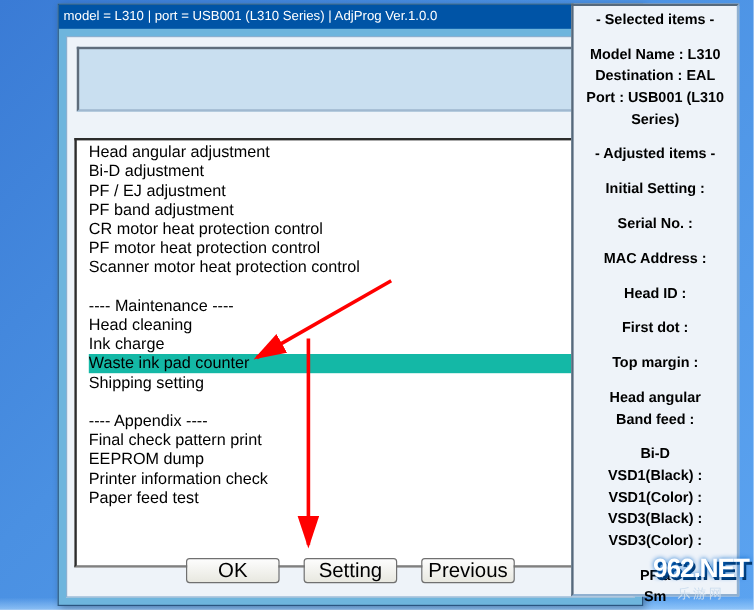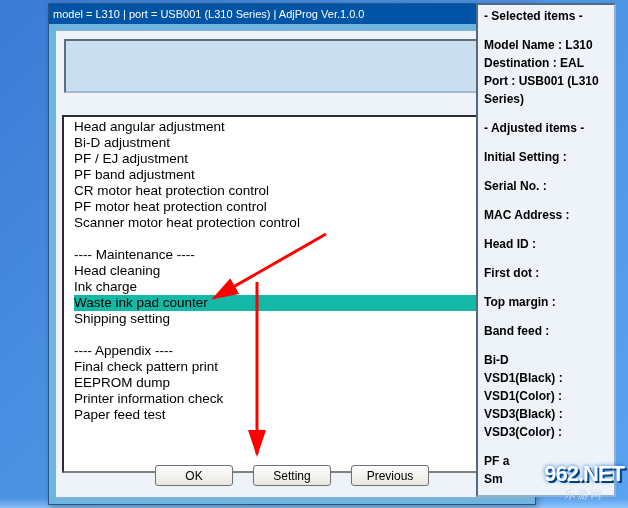--- a/index.html
+++ b/index.html
@@ -48,28 +48,29 @@
   .sb-btn { position: absolute; left: 0; right: 0; height: 16px; background: #f0f0f0; border: 1px solid #a0a0a0; font-size: 8px; text-align: center; line-height: 14px; color: #404040; }
   .sb-btn.up { top: 0; }
   .sb-btn.down { bottom: 0; }
   .sb-thumb { position: absolute; left: 1px; right: 1px; top: 17px; height: 200px; background: #cdd6e6; border: 1px solid #8aa; border-radius: 2px; }
   .btnrow {
     position: absolute; left: 0; right: 0; bottom: 8px; height: 24px;
     display: flex; justify-content: center; gap: 20px;
   }
   .btn {
     width: 78px; height: 21px; background: linear-gradient(#fdfdfd,#e8e8e0);
-    border: 1px solid #707070; border-radius: 3px; font-size: 12px;
+    border: 1px solid #707070; border-radius: 3px; font-size: 17px;
     display: flex; align-items: center; justify-content: center; cursor: pointer;
   }
   .sidepanel {
     position: absolute; right: 12px; top: 3px; width: 140px; height: 494px;
     background: #eef3f9; border: 2px inset #90b0d0;
     padding: 4px 6px; font-size: 12px; font-weight: bold; color: #000;
     line-height: 15px;
+    text-align: center;
   }
   .sidepanel div.row { margin-bottom: 3px; }
   .sidepanel div.spacer { height: 11px; }
   .arrow { position: absolute; pointer-events: none; }
   .arrow svg { display: block; }
   
   .wm {
     position: absolute; right: 4px; bottom: 6px;
     font-family: Arial Black, sans-serif; font-weight: 900;
     color: #fff; text-shadow: 0 0 4px #06c, 2px 2px 0 #036;
@@ -144,20 +145,21 @@
   <div class="row">Serial No. :</div>
   <div class="spacer"></div>
   <div class="row">MAC Address :</div>
   <div class="spacer"></div>
   <div class="row">Head ID :</div>
   <div class="spacer"></div>
   <div class="row">First dot :</div>
   <div class="spacer"></div>
   <div class="row">Top margin :</div>
   <div class="spacer"></div>
+  <div class="row">Head angular</div>
   <div class="row"> Band feed :</div>
   <div class="spacer"></div>
   <div class="row">Bi-D</div>
   <div class="row"> VSD1(Black) :</div>
   <div class="row"> VSD1(Color) :</div>
   <div class="row"> VSD3(Black) :</div>
   <div class="row"> VSD3(Color) :</div>
   <div class="spacer"></div>
   <div class="row">PF a</div>
   <div class="row">Sm</div>

